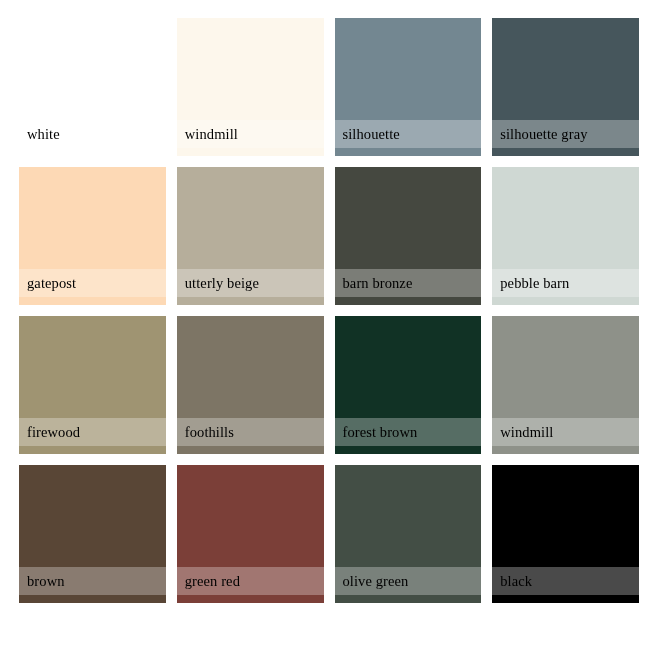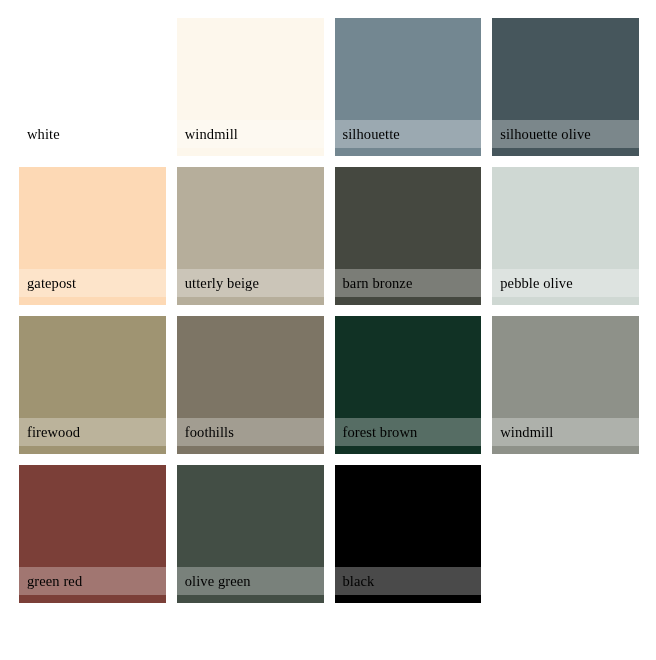--- a/index.html
+++ b/index.html
@@ -99,21 +99,21 @@
       <div class="swatch-body" style="background: rgb(115, 135, 145);"></div>
       <div class="swatch-foot" style="background: rgb(115, 135, 145);"></div>
       <div class="swatch-label-band">
         <span class="swatch-label">silhouette</span>
       </div>
     </div>
     <div class="swatch">
       <div class="swatch-body" style="background: rgb(70, 86, 92);"></div>
       <div class="swatch-foot" style="background: rgb(70, 86, 92);"></div>
       <div class="swatch-label-band">
-        <span class="swatch-label">silhouette olive</span>
+        <span class="swatch-label">silhouette gray</span>
       </div>
     </div>
     <div class="swatch">
       <div class="swatch-body" style="background: rgb(253, 217, 181);"></div>
       <div class="swatch-foot" style="background: rgb(253, 217, 181);"></div>
       <div class="swatch-label-band">
         <span class="swatch-label">gatepost</span>
       </div>
     </div>
     <div class="swatch">
@@ -127,21 +127,21 @@
       <div class="swatch-body" style="background: rgb(69, 72, 64);"></div>
       <div class="swatch-foot" style="background: rgb(69, 72, 64);"></div>
       <div class="swatch-label-band">
         <span class="swatch-label">barn bronze</span>
       </div>
     </div>
     <div class="swatch">
       <div class="swatch-body" style="background: rgb(207, 216, 211);"></div>
       <div class="swatch-foot" style="background: rgb(207, 216, 211);"></div>
       <div class="swatch-label-band">
-        <span class="swatch-label">pebble olive</span>
+        <span class="swatch-label">pebble barn</span>
       </div>
     </div>
     <div class="swatch">
       <div class="swatch-body" style="background: rgb(159, 148, 114);"></div>
       <div class="swatch-foot" style="background: rgb(159, 148, 114);"></div>
       <div class="swatch-label-band">
         <span class="swatch-label">firewood</span>
       </div>
     </div>
     <div class="swatch">
@@ -159,20 +159,27 @@
       </div>
     </div>
     <div class="swatch">
       <div class="swatch-body" style="background: rgb(142, 145, 137);"></div>
       <div class="swatch-foot" style="background: rgb(142, 145, 137);"></div>
       <div class="swatch-label-band">
         <span class="swatch-label">windmill</span>
       </div>
     </div>
     <div class="swatch">
+      <div class="swatch-body" style="background: rgb(89, 70, 54);"></div>
+      <div class="swatch-foot" style="background: rgb(89, 70, 54);"></div>
+      <div class="swatch-label-band">
+        <span class="swatch-label">brown</span>
+      </div>
+    </div>
+    <div class="swatch">
       <div class="swatch-body" style="background: rgb(123, 63, 56);"></div>
       <div class="swatch-foot" style="background: rgb(123, 63, 56);"></div>
       <div class="swatch-label-band">
         <span class="swatch-label">green red</span>
       </div>
     </div>
     <div class="swatch">
       <div class="swatch-body" style="background: rgb(67, 78, 69);"></div>
       <div class="swatch-foot" style="background: rgb(67, 78, 69);"></div>
       <div class="swatch-label-band">

